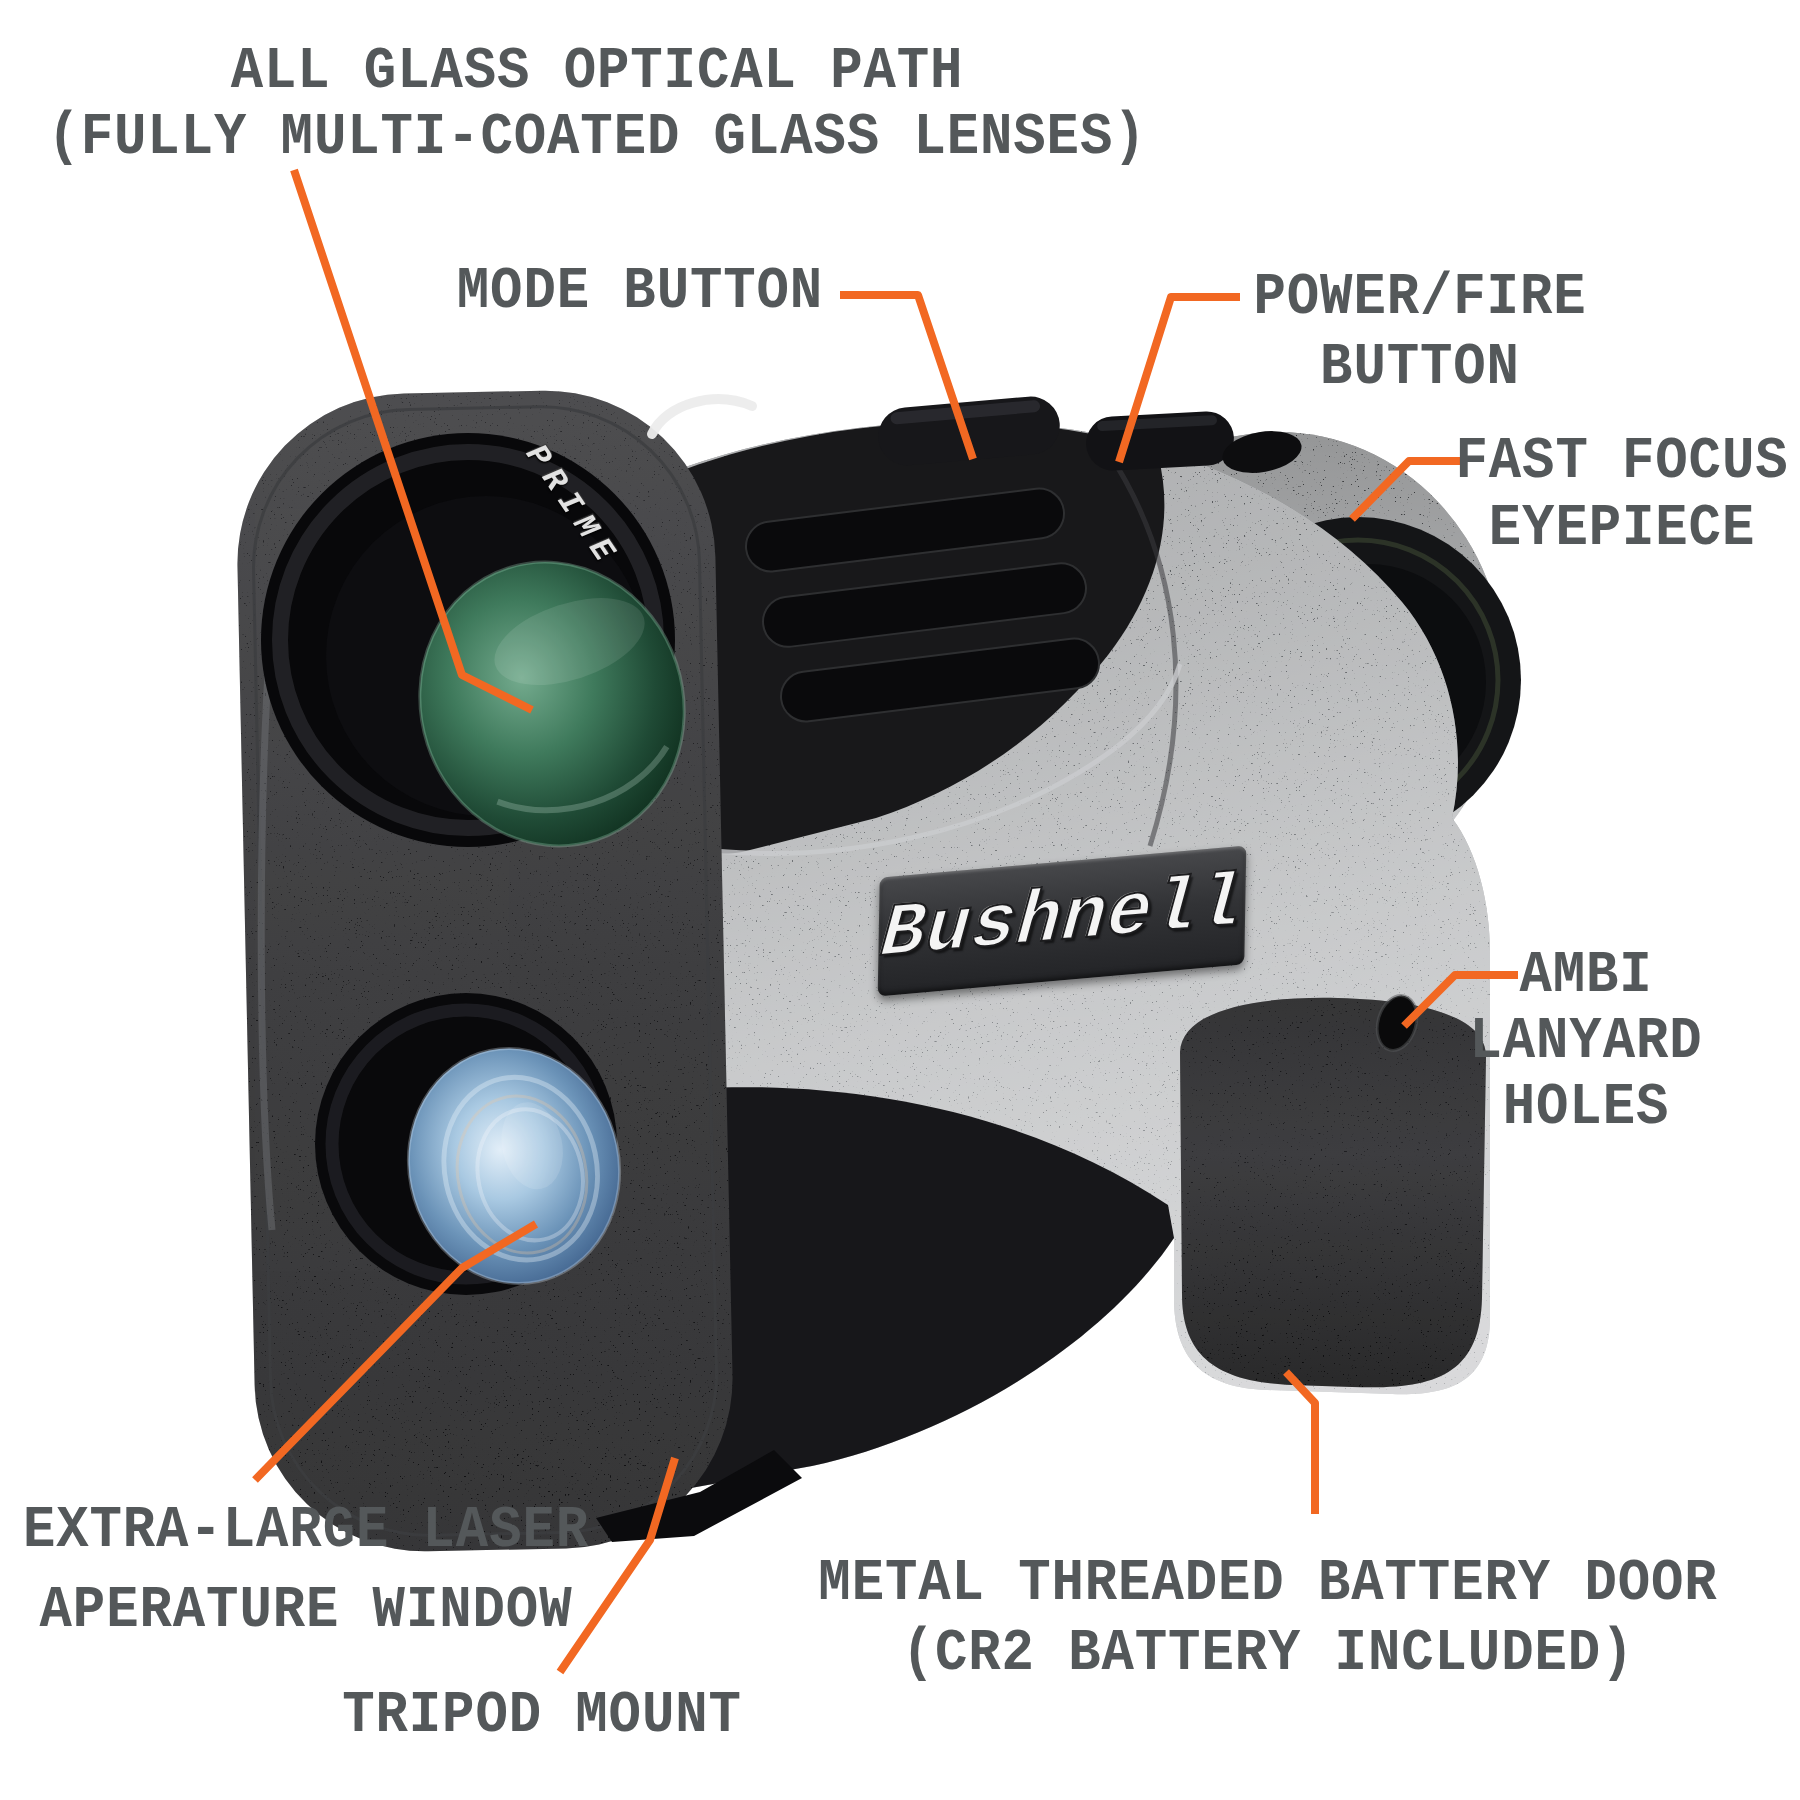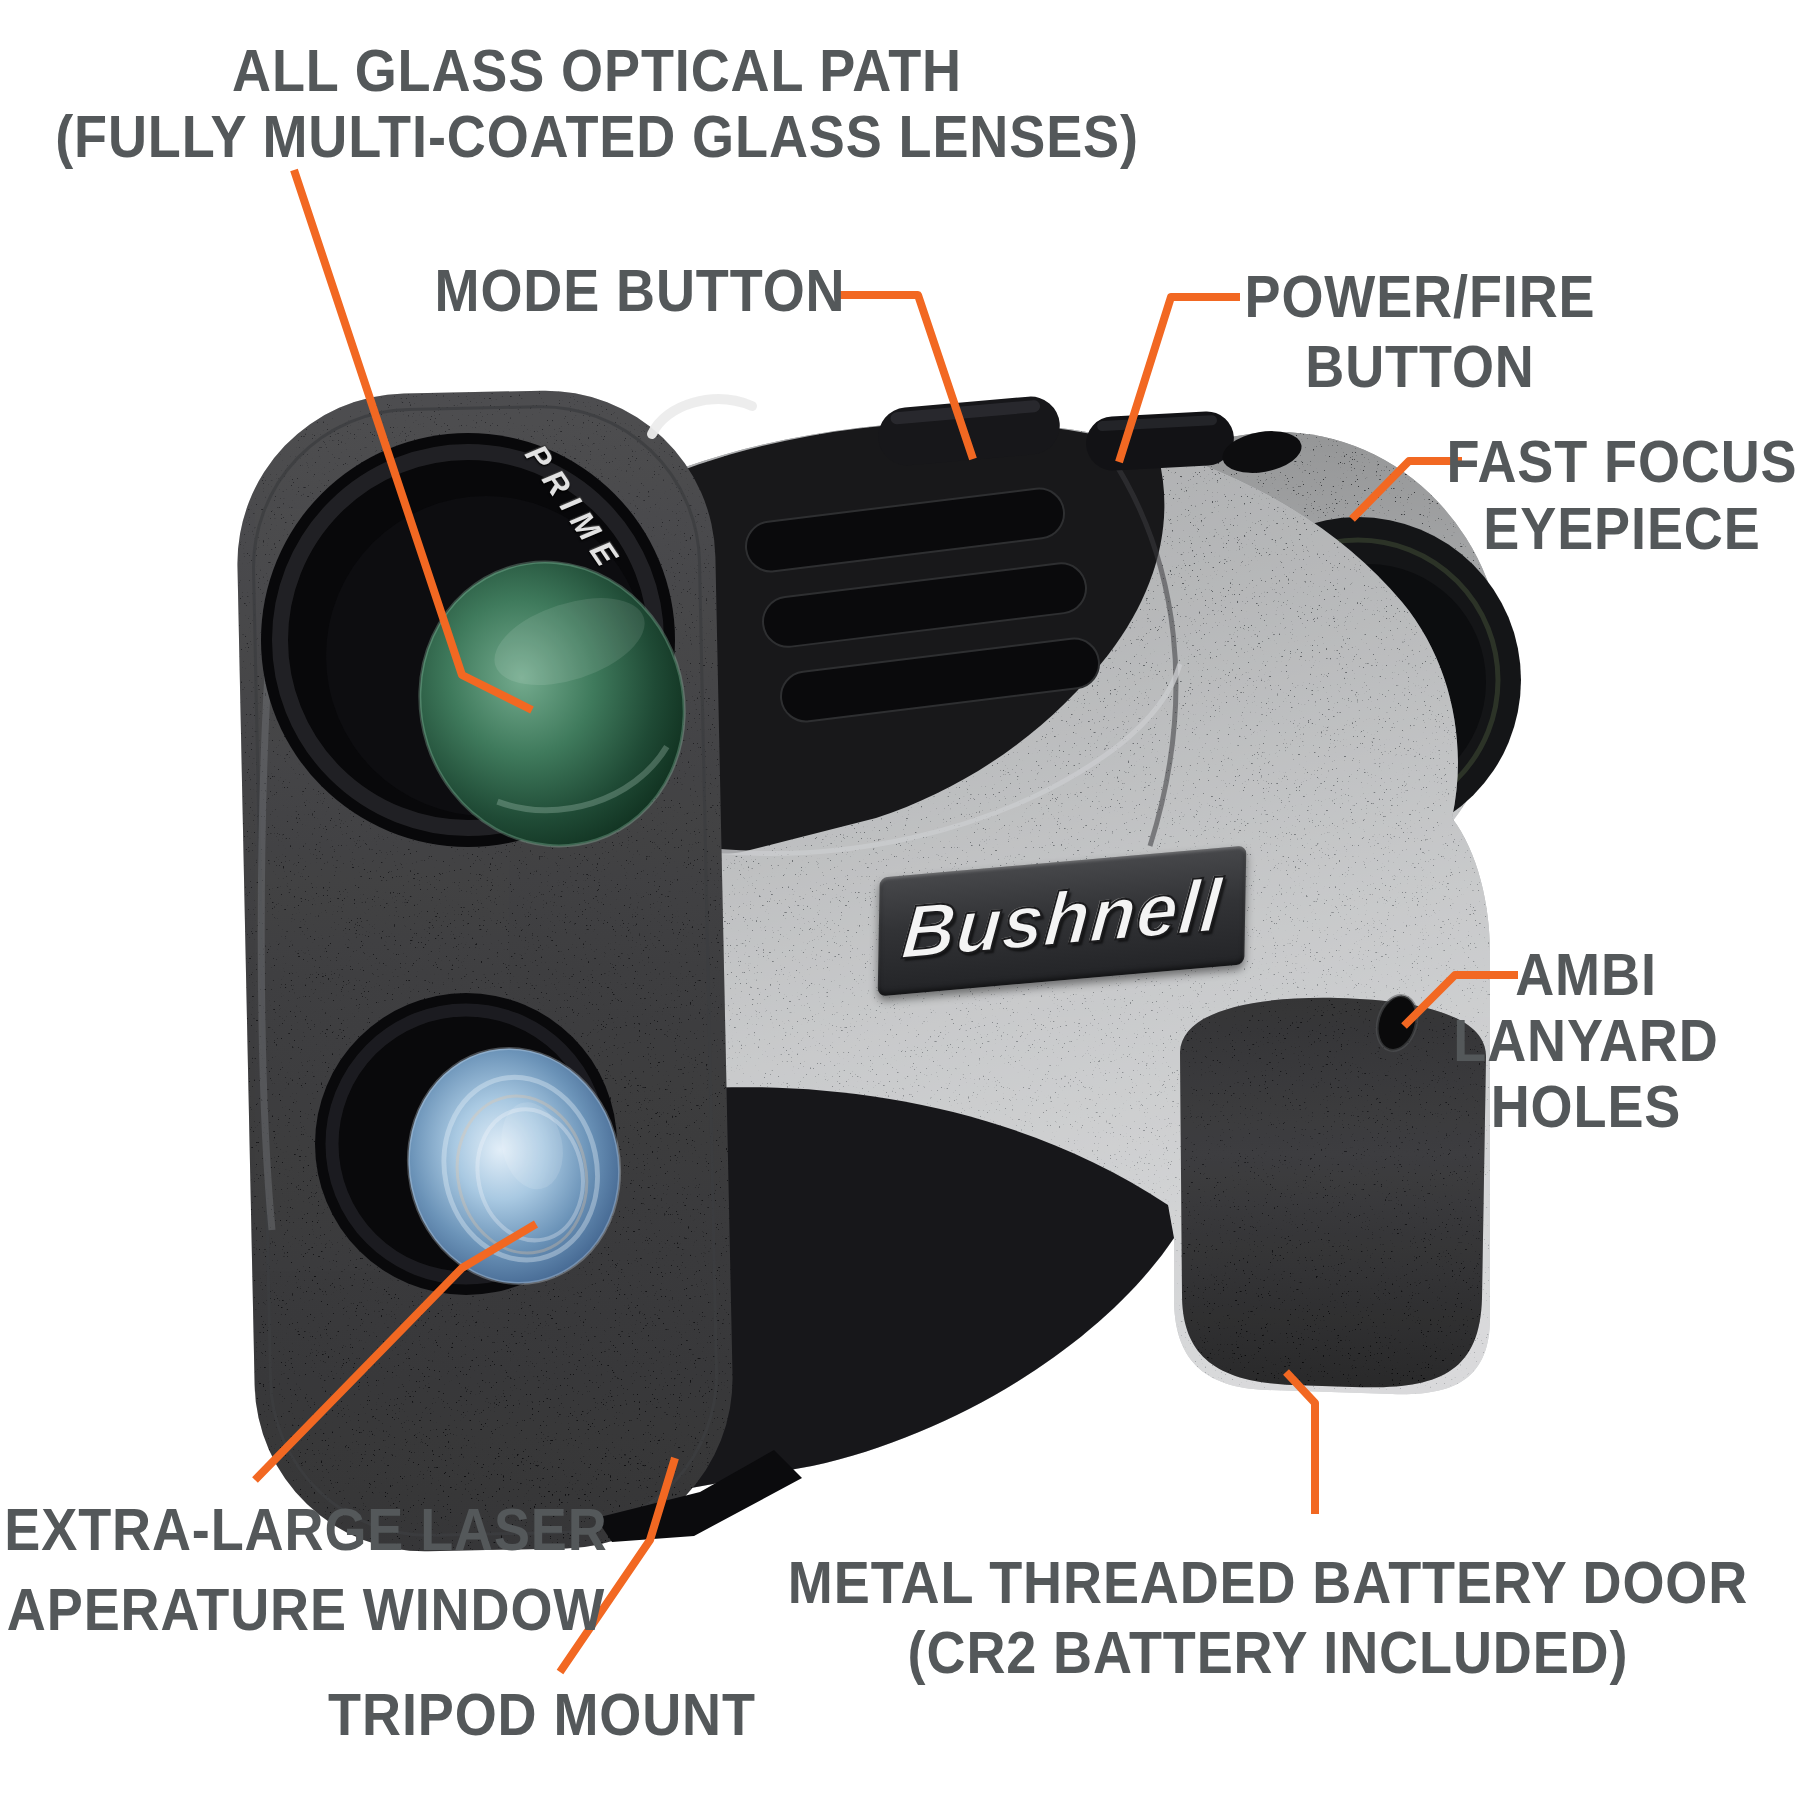--- a/index.html
+++ b/index.html
@@ -1,18 +1,18 @@
 <!DOCTYPE html>
 <html><head>
 <meta charset="utf-8">
 <style>
   html,body{margin:0;padding:0;background:#ffffff;}
   .canvas{
     position:relative;width:1800px;height:1800px;background:#ffffff;overflow:hidden;
-    font-family:Liberation Sans, sans-serif;
+    font-family:Liberation Mono, monospace;
   }
   .device-svg{position:absolute;left:0;top:0;width:1800px;height:1800px;}
   .callout{
     position:absolute;color:#54585a;font-weight:700;font-size:60px;line-height:66px;
     text-align:center;letter-spacing:1px;white-space:nowrap;
     transform:translateX(-50%) scaleX(0.9);
   }
   .brand-plate{
     position:absolute;left:878px;top:862px;width:368px;height:118px;border-radius:8px;
     background:linear-gradient(180deg,#47484b 0%,#323336 45%,#232427 100%);

